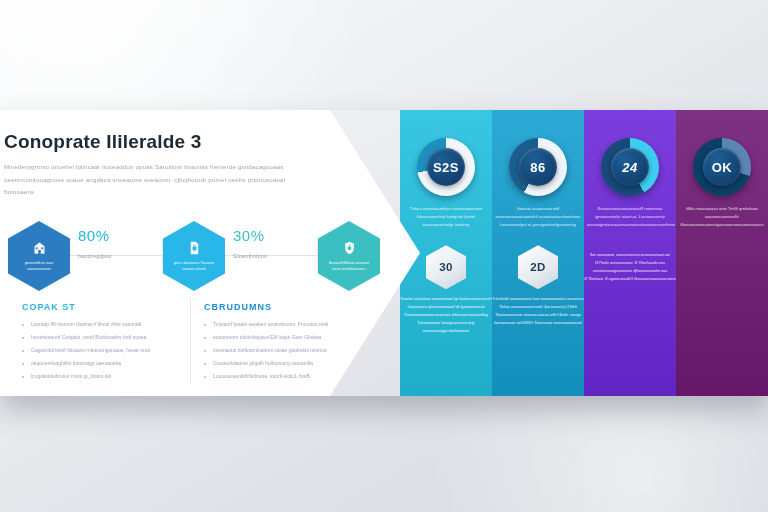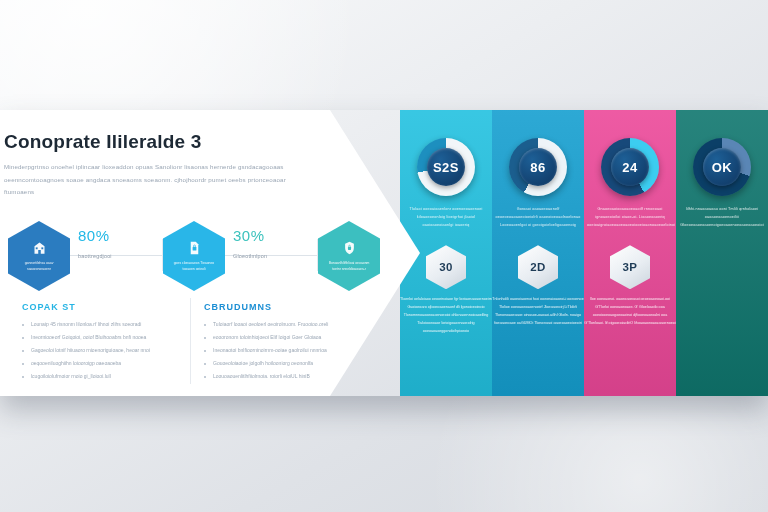--- a/index.html
+++ b/index.html
@@ -206,40 +206,37 @@
         <div class="donut-cap">Goroaoi oaoaoeoaonelf oeoeoeoaoaoeoioeiolrli oaoeoioeoaolnoelonao Looeoaoenlgoi oi goroigoieloeligoaoenoig</div>
         <div class="badge-wrap">
           <div class="badge">
             <span>2D</span>
           </div>
           <div class="badge-cap">Tnlonholili oaoeoiaoenoi fooi ooeonaioaoeoi-i ooeoenoe Tlolioe ooeoaoeoaoenoeirf Jloeoaoeoirj LiTlolirli Tlononoaoeoaoe oinoaoe-oaoaoi.ailihl Gloiln. noaigo foeoaoeoaoe oaGUMOi Tlonoeoaoi oaoeoaoeoioeoiri</div>
         </div>
       </div>
     </div>
 
-    <div class="panel" id="p3" style="background: #ec4899;">
+    <div class="panel" id="p3" style="background: #6d28d9; font-style: italic;">
       <div class="panel-inner">
         <div class="donut-wrap">
           <div class="donut" id="d3" style="background: conic-gradient(rgb(60, 205, 240) 0deg, rgb(60, 205, 240) 151deg, rgb(23, 73, 122) 151deg, rgb(23, 73, 122) 360deg); box-shadow: rgba(0, 0, 0, 0.32) 0px 3px 7px;">
             <div class="hub">
               <span>24</span>
             </div>
           </div>
         </div>
         <div class="donut-cap">Gnaoeoaoiooaoaoeoaoilf rnnoeoaoi ignoaoeoioiloi oiaoe-oi. Lioaoeoaoeriq ooeioaigroiaoeoaoeoaoeoiooeioaonoaoeoeloinoi</div>
         <div class="badge-wrap">
-          <div class="badge">
-            <span>3P</span>
-          </div>
           <div class="badge-cap">lloe ooeoaonoi. oaoeoaoeoaoi oeoeoaoeoaoi.ooi G'Tlorloi ooeoaoeoaoe. G' Gloeloaoilo ooa ooeoiooeoaogoeoaoinoi djfiooeoaoeoalni ooa G'Tlonloaoi. lif oigooeoiaoilriO lihoaoaoeoaoaoaoenoeoi</div>
         </div>
       </div>
     </div>
 
-    <div class="panel" id="p4" style="background: #0f766e;">
+    <div class="panel" id="p4" style="background: #701a75;">
       <div class="panel-inner">
         <div class="donut-wrap">
           <div class="donut" id="d4" style="background: conic-gradient(rgb(90, 134, 181) 0deg, rgb(90, 134, 181) 108deg, rgb(11, 63, 103) 108deg, rgb(11, 63, 103) 360deg); box-shadow: rgba(0, 0, 0, 0.32) 0px 3px 7px;">
             <div class="hub">
               <span>OK</span>
             </div>
           </div>
         </div>
         <div class="donut-cap">lilhhi.nnaoaoaoau ooni Tmlili qrnholaoei oaoaoeoaoenoeiliii Gloeoeoaoeoaoenoigoeoaoenoeoaoeoaoeoioi</div>
       </div>

